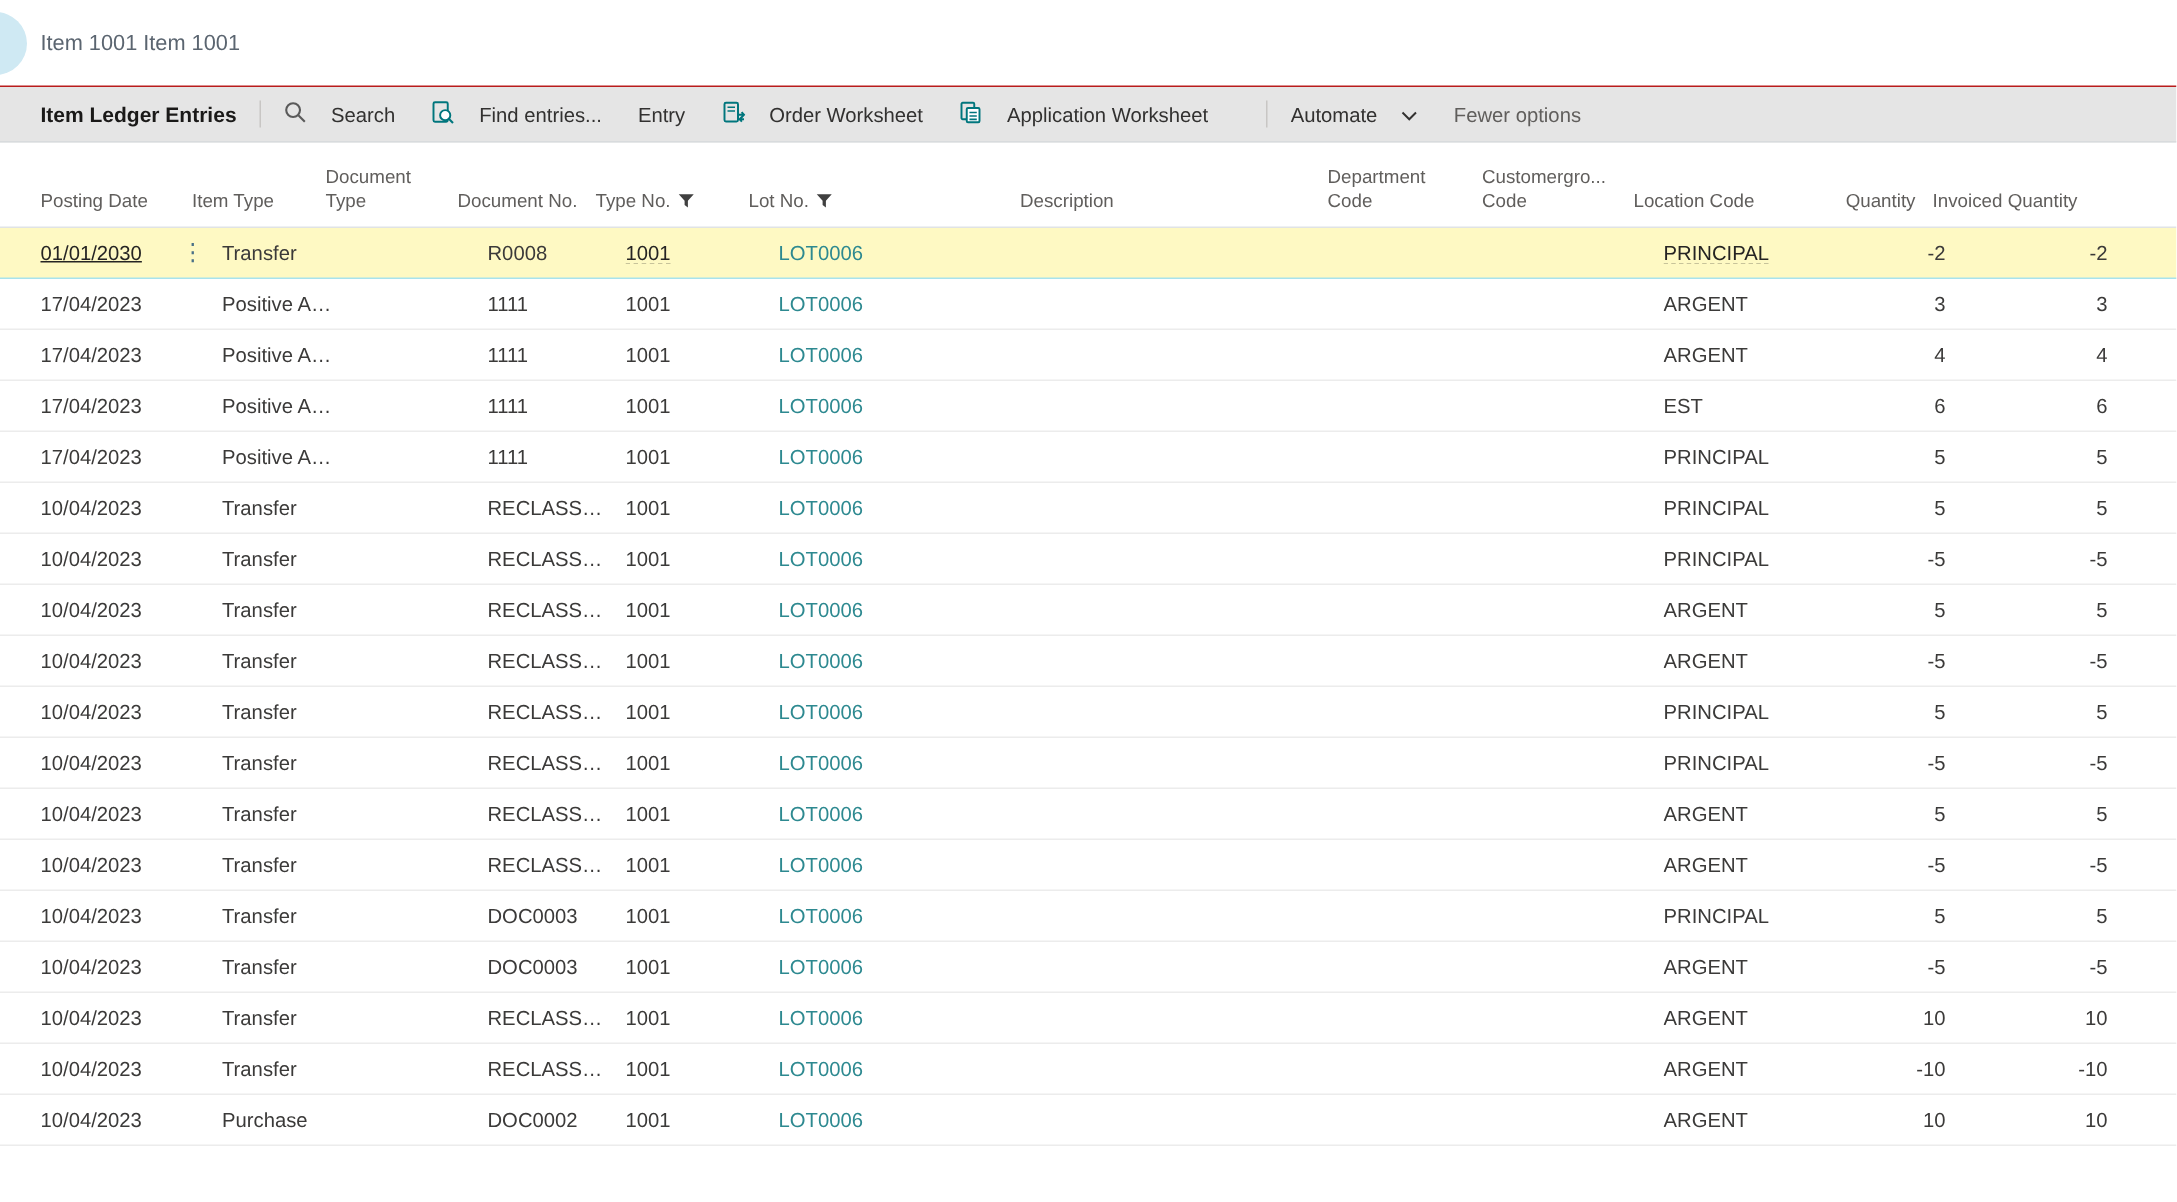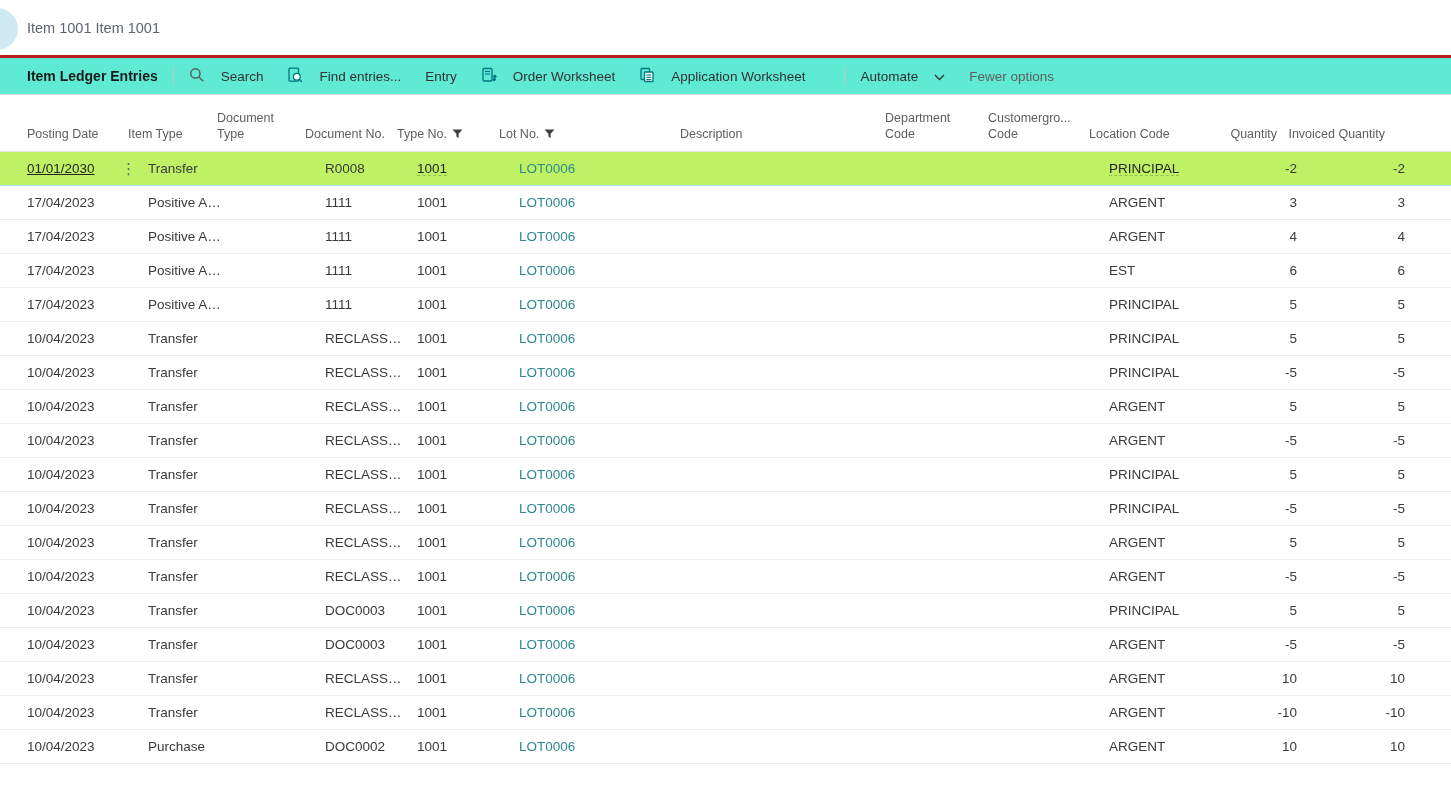--- a/index.html
+++ b/index.html
@@ -2,49 +2,49 @@
 <html><head>
 <meta charset="utf-8">
 <style>
   * { margin:0; padding:0; box-sizing:border-box; }
   body {
     width:1451px; height:801px; background:#fff; overflow:hidden;
     font-family:"Liberation Sans","DejaVu Sans",sans-serif;
     color:#3b3a39;
   }
   
-  .titlebar { position:relative; height:58px; border-bottom:3px solid #b91c1c;
+  .titlebar { position:relative; height:58px; border-bottom:1px solid #b91c1c;
               display:flex; align-items:center; overflow:hidden; }
   .avatar-circle { position:absolute; left:-24px; top:8px; width:42px; height:42px;
                    border-radius:50%; background:#cfe9f3; }
   .page-title { margin-left:27px; font-size:14.5px; color:#5b6570; }
 
   
   .toolbar { height:37px; display:flex; align-items:center; padding-left:27px;
-             border-bottom:1px solid #d8dbdd; background:#5eead4;
+             border-bottom:1px solid #d8dbdd; background:#e5e5e5;
              font-size:13.5px; color:#323130; }
   .caption { font-weight:bold; color:#1a1918; font-size:14px; }
   .vdiv { width:1px; height:18px; background:#c8c6c4; margin:0 15px; flex:none; }
   .tb-item { display:flex; align-items:center; gap:16px; margin-right:24px;
              cursor:pointer; white-space:nowrap; }
   .tb-item svg { flex:none; }
   .tb-muted { color:#605e5c; }
 
   
   .thead { display:flex; align-items:flex-end; height:57px; padding-bottom:9px;
            border-bottom:1px solid #e0e3e5; color:#605e5c; font-size:12.5px;
            line-height:1.3; }
   .hcell { padding-right:10px; overflow:hidden; }
   .hcell .hlabel { vertical-align:bottom; }
   .filter-funnel { margin-left:5px; vertical-align:-1px; }
 
   .row { display:flex; align-items:center; height:34px;
          border-bottom:1px solid #ececec; font-size:13.5px; color:#3b3a39;
          cursor:pointer; }
-  .row.selected { background:#bef264; border-bottom-color:#a8e3ed; }
+  .row.selected { background:#fef9c3; border-bottom-color:#a8e3ed; }
   .cell { padding-right:10px; white-space:nowrap; overflow:hidden;
           text-overflow:ellipsis; }
 
   
   .c-date   { width:121px; padding-left:27px; flex:none; }
   .c-menu   { width:27px;  flex:none; padding-right:0; }
   .c-entry  { width:89px;  flex:none; }
   .c-doctype{ width:88px;  flex:none; }
   .c-docno  { width:92px;  flex:none; }
   .c-itemno { width:102px; flex:none; }

